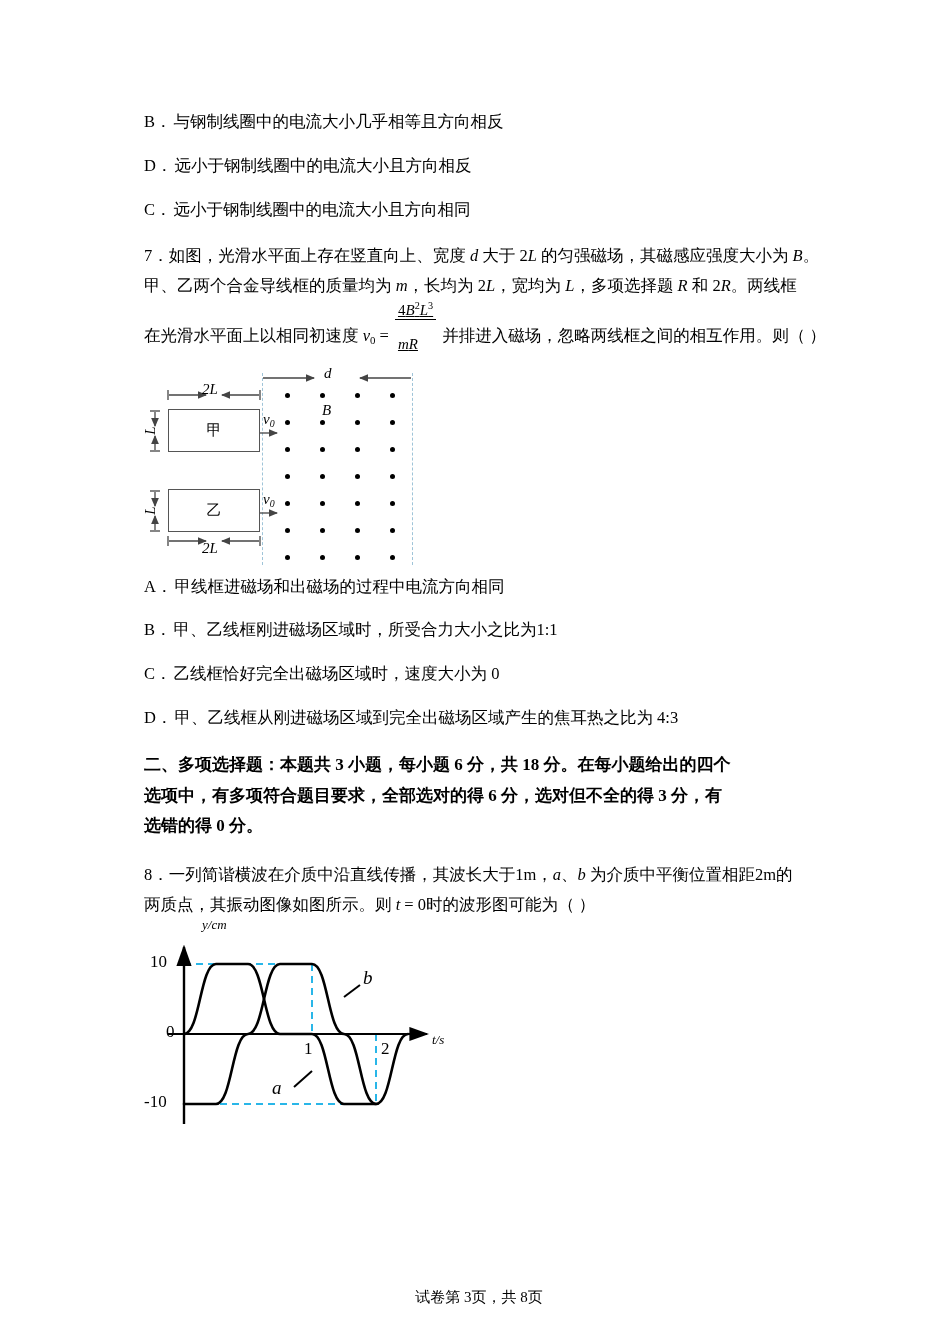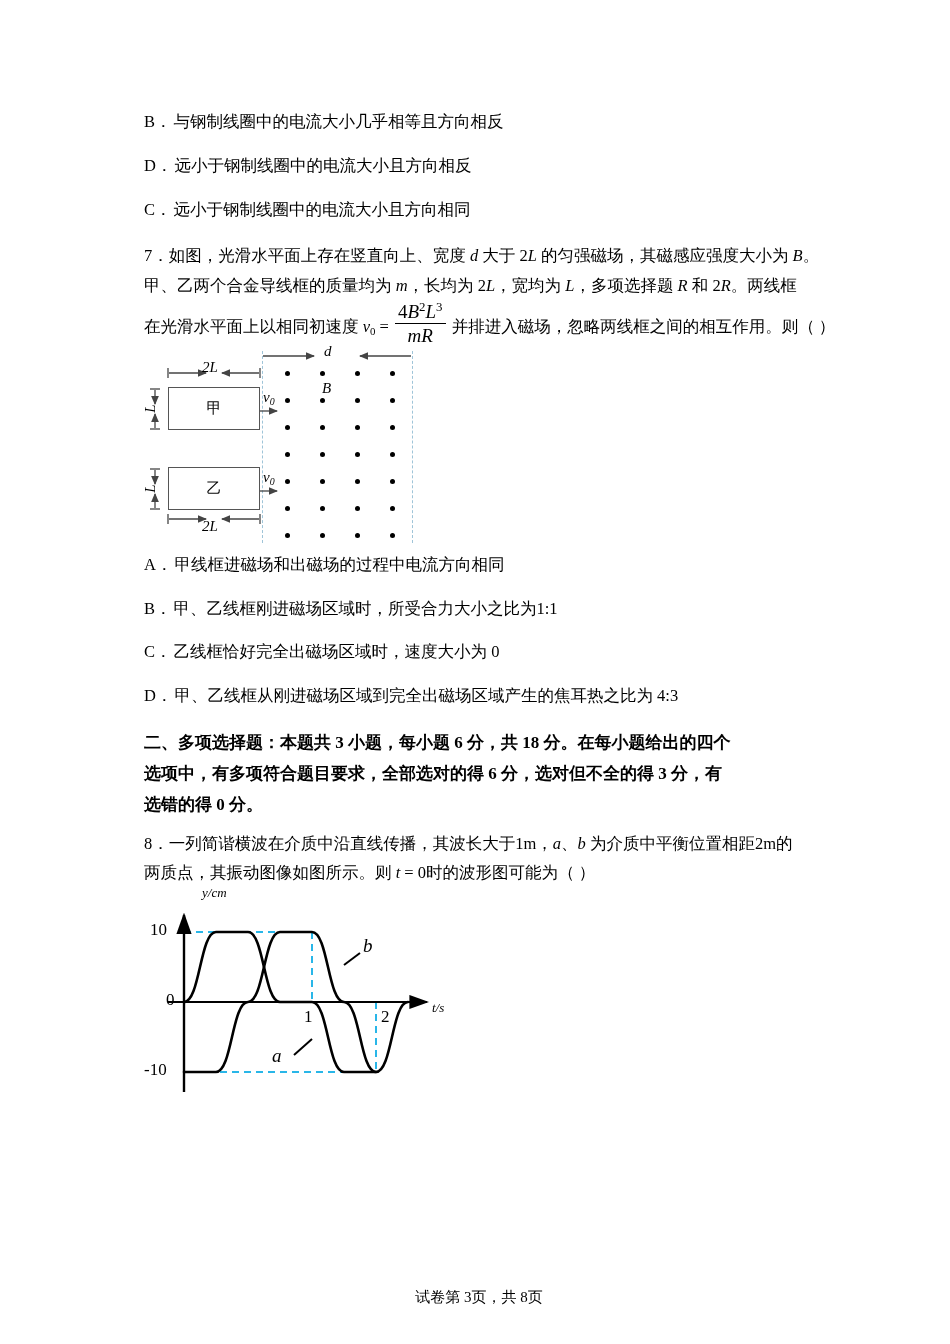--- a/index.html
+++ b/index.html
@@ -29,27 +29,27 @@
     text-align:justify;
   }
   .qline { white-space:nowrap; }
 
   i.v { font-style:italic; font-family:"Liberation Serif",serif; }
 
   
   .frac {
     display:inline-block;
     vertical-align:-0.52em;
-    text-align:center;
     margin:0 2px;
-    font-size:19px;
+    font-size:15px;
     line-height:1.12;
+    text-decoration:underline;
   }
   .frac .num { display:block; padding:0 3px; }
-  .frac .den { display:block; border-top:1.1px solid #000; padding:1px 3px; }
+  .frac .den { display:block; border-top:1.1px solid #000; padding:16px 3px; }
   sup.sm { font-size:0.68em; vertical-align:super; }
   sub.sm { font-size:0.66em; vertical-align:-0.28em; }
 
   .sec-head {
     font-size:17px;
     font-weight:bold;
     line-height:1.82;
     margin:0;
     text-align:justify;
   }
@@ -239,21 +239,21 @@
       <span class="lbl">D．</span><span>甲、乙线框从刚进磁场区域到完全出磁场区域产生的焦耳热之比为 4:3</span>
     </p>
   </div>
 
   <div class="sec-head" style="margin-top:5px;">
     <span class="ln">二、多项选择题：本题共 3 小题，每小题 6 分，共 18 分。在每小题给出的四个</span>
     <span class="ln">选项中，有多项符合题目要求，全部选对的得 6 分，选对但不全的得 3 分，有</span>
     <span class="ln">选错的得 0 分。</span>
   </div>
 
-  <div class="qtext" style="margin-top:8px;">
+  <div class="qtext" style="margin-top:18px;">
     <div class="qline"><span>8．一列简谐横波在介质中沿直线传播，其波长大于1m，</span><i class="v">a</i><span>、</span><i class="v">b</i><span> 为介质中平衡位置相距2m的</span></div>
     <div class="qline"><span>两质点，其振动图像如图所示。则 </span><i class="v">t</i><span> = 0时的波形图可能为（    ）</span></div>
   </div>
 
   <div class="fig2">
     <svg width="320" height="232" viewBox="0 0 320 232">
       <defs>
         <marker id="axarr" markerWidth="9" markerHeight="9" refX="8" refY="3.2" orient="auto">
           <path d="M0,0 L9,3.2 L0,6.4 z" fill="#000"></path>
         </marker>

